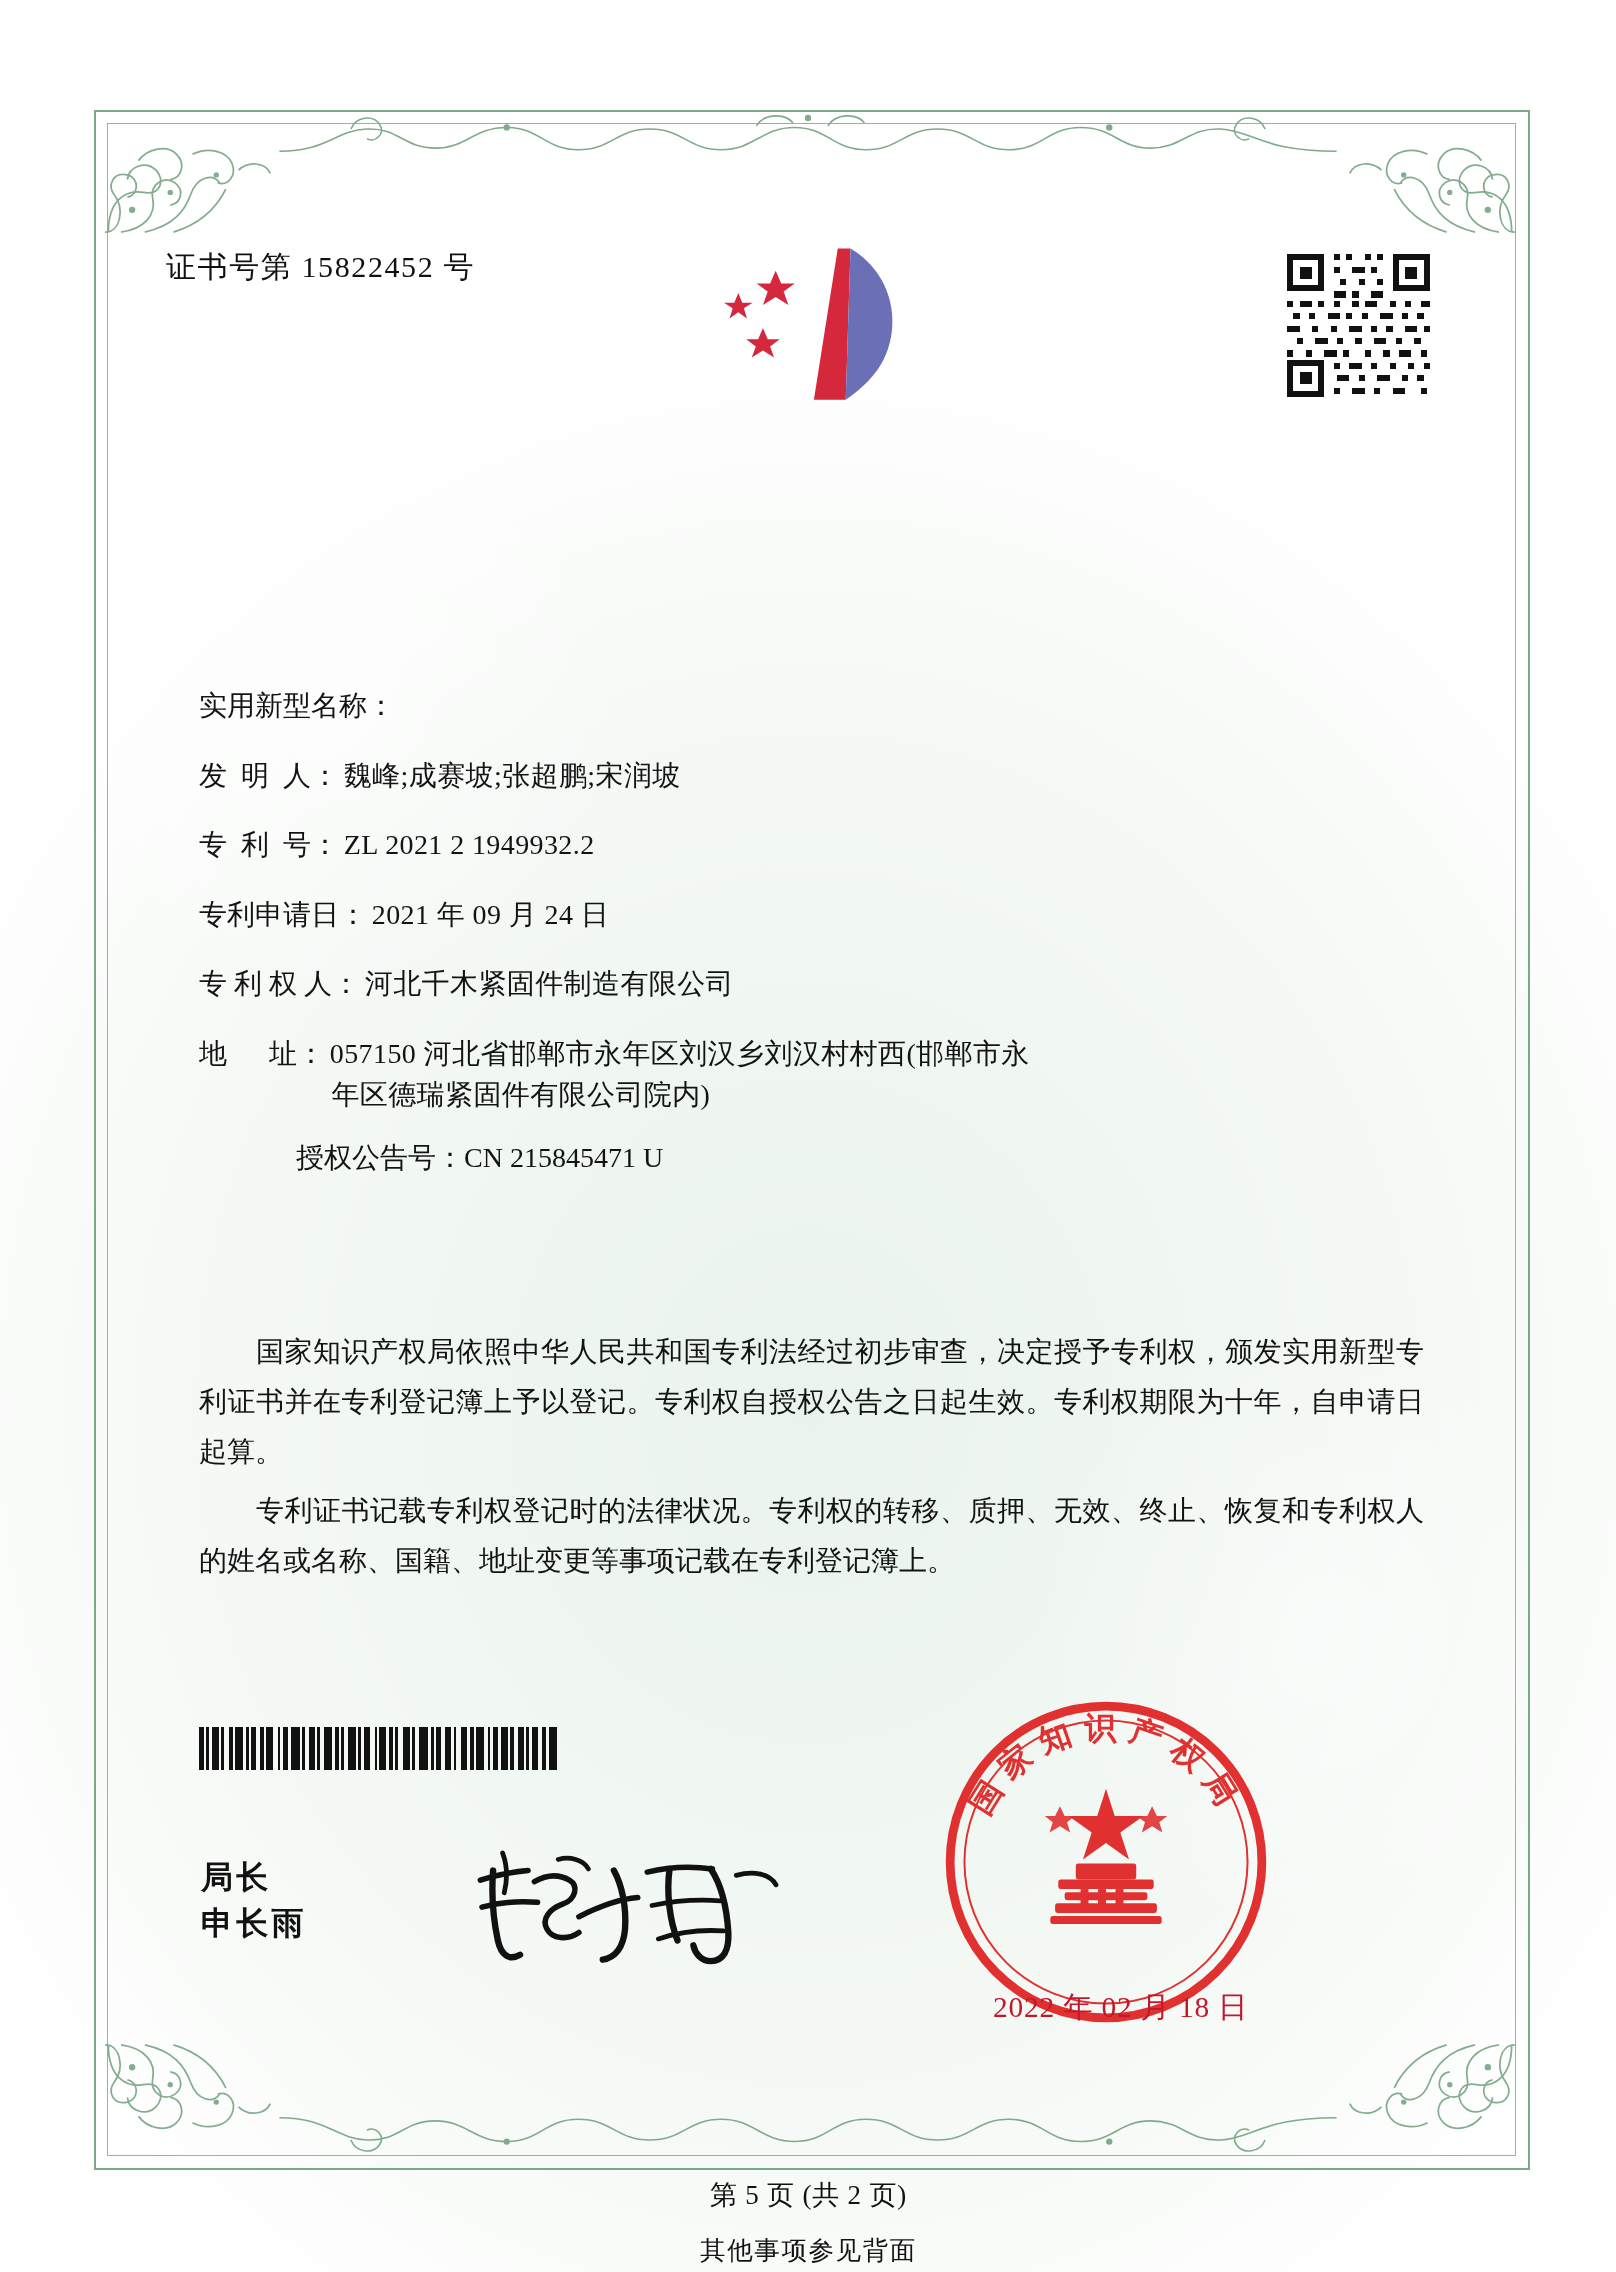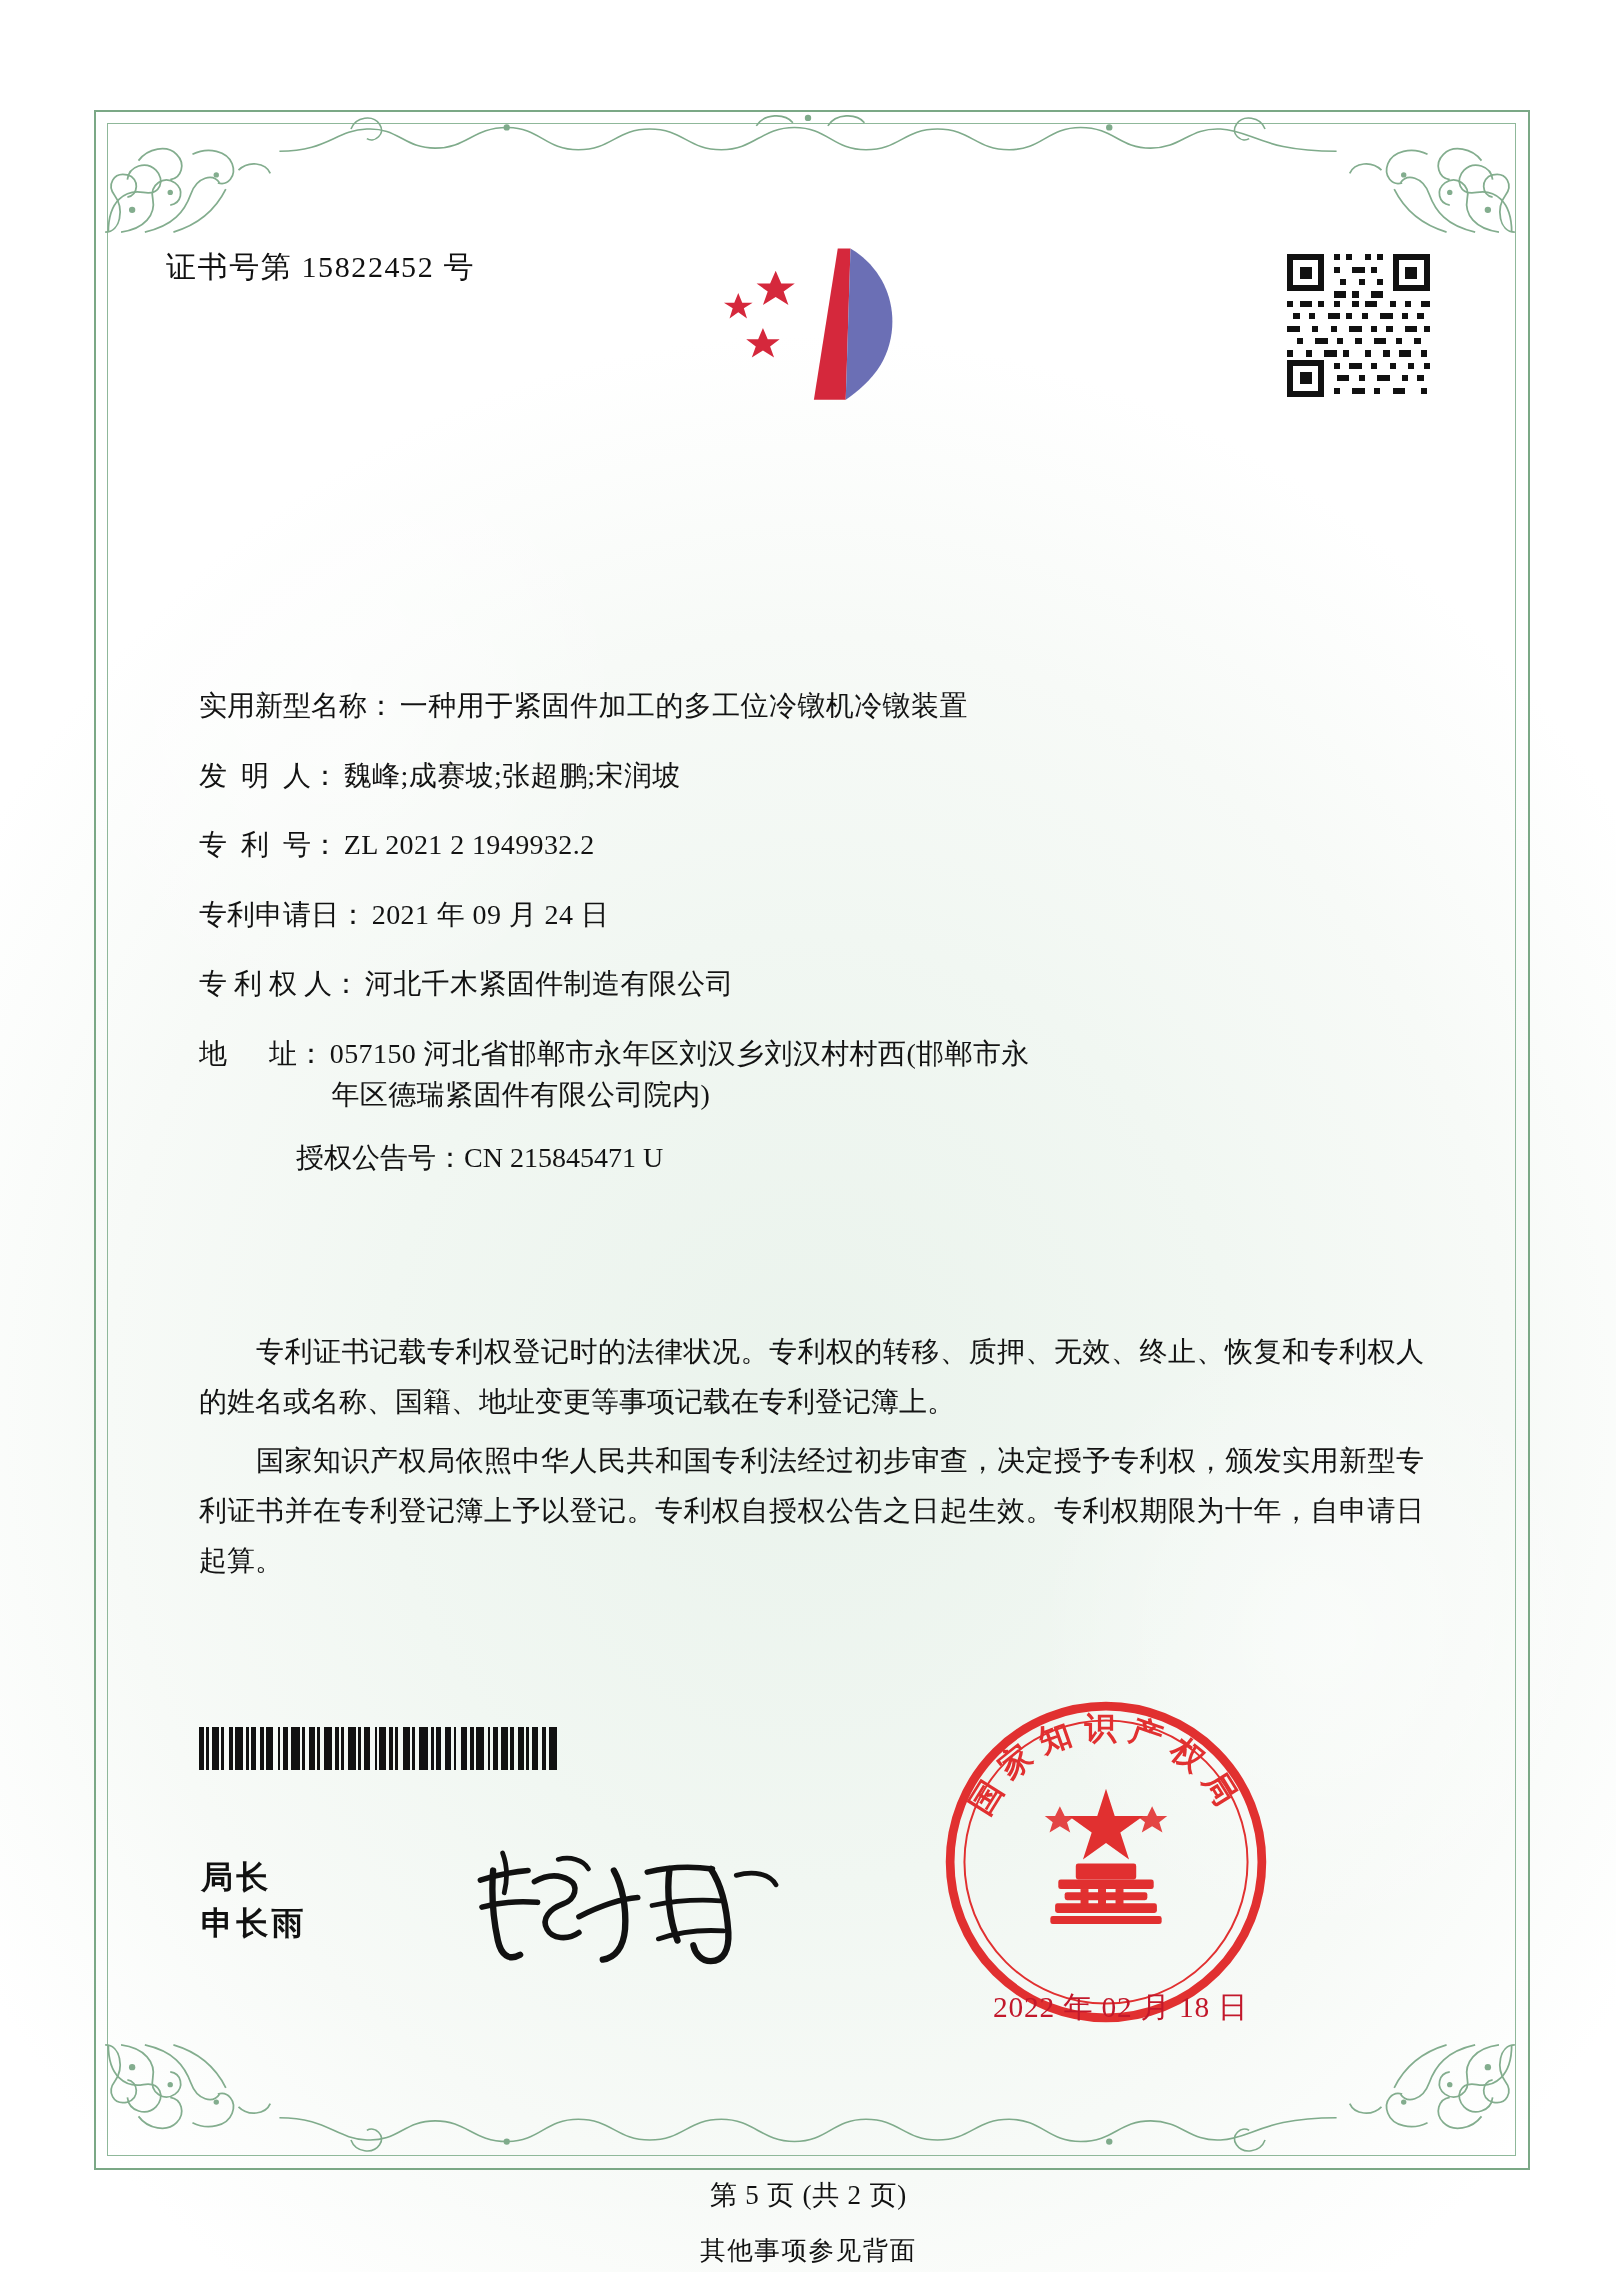--- a/index.html
+++ b/index.html
@@ -453,21 +453,20 @@
         <rect x="90" y="90" width="4" height="4"></rect>
       </g>
     </svg>
   </div>
 
 
   <div class="fields">
     <div class="field-row">
       <span class="field-label">实用新型名称</span>
       <span class="field-colon">：</span>
-      <span class="field-value">一种用于紧固件加工的多工位冷镦机冷镦装置</span>
     </div>
     <div class="field-row">
       <span class="field-label">发  明  人</span>
       <span class="field-colon">：</span>
       <span class="field-value">魏峰;成赛坡;张超鹏;宋润坡</span>
     </div>
     <div class="field-row">
       <span class="field-label">专  利  号</span>
       <span class="field-colon">：</span>
       <span class="field-value">ZL 2021 2 1949932.2</span>
@@ -492,22 +491,22 @@
     </div>
 
     <div class="pub-row">
       <span class="pub-right">
         <span>授权公告号</span><span>：</span><span>CN 215845471 U</span>
       </span>
     </div>
   </div>
 
   <div class="paragraphs">
+    <p>国家知识产权局依照中华人民共和国专利法经过初步审查，决定授予专利权，颁发实用新型专利证书并在专利登记簿上予以登记。专利权自授权公告之日起生效。专利权期限为十年，自申请日起算。</p>
     <p>专利证书记载专利权登记时的法律状况。专利权的转移、质押、无效、终止、恢复和专利权人的姓名或名称、国籍、地址变更等事项记载在专利登记簿上。</p>
-    <p>国家知识产权局依照中华人民共和国专利法经过初步审查，决定授予专利权，颁发实用新型专利证书并在专利登记簿上予以登记。专利权自授权公告之日起生效。专利权期限为十年，自申请日起算。</p>
   </div>
 
   <div class="barcode">
     <i style="width:4.8px"></i>
       <i style="width:2.4px;background:transparent"></i>
     <i style="width:2.4px"></i>
       <i style="width:3.2px;background:transparent"></i>
     <i style="width:7.2px"></i>
       <i style="width:2.4px;background:transparent"></i>
     <i style="width:2.4px"></i>

